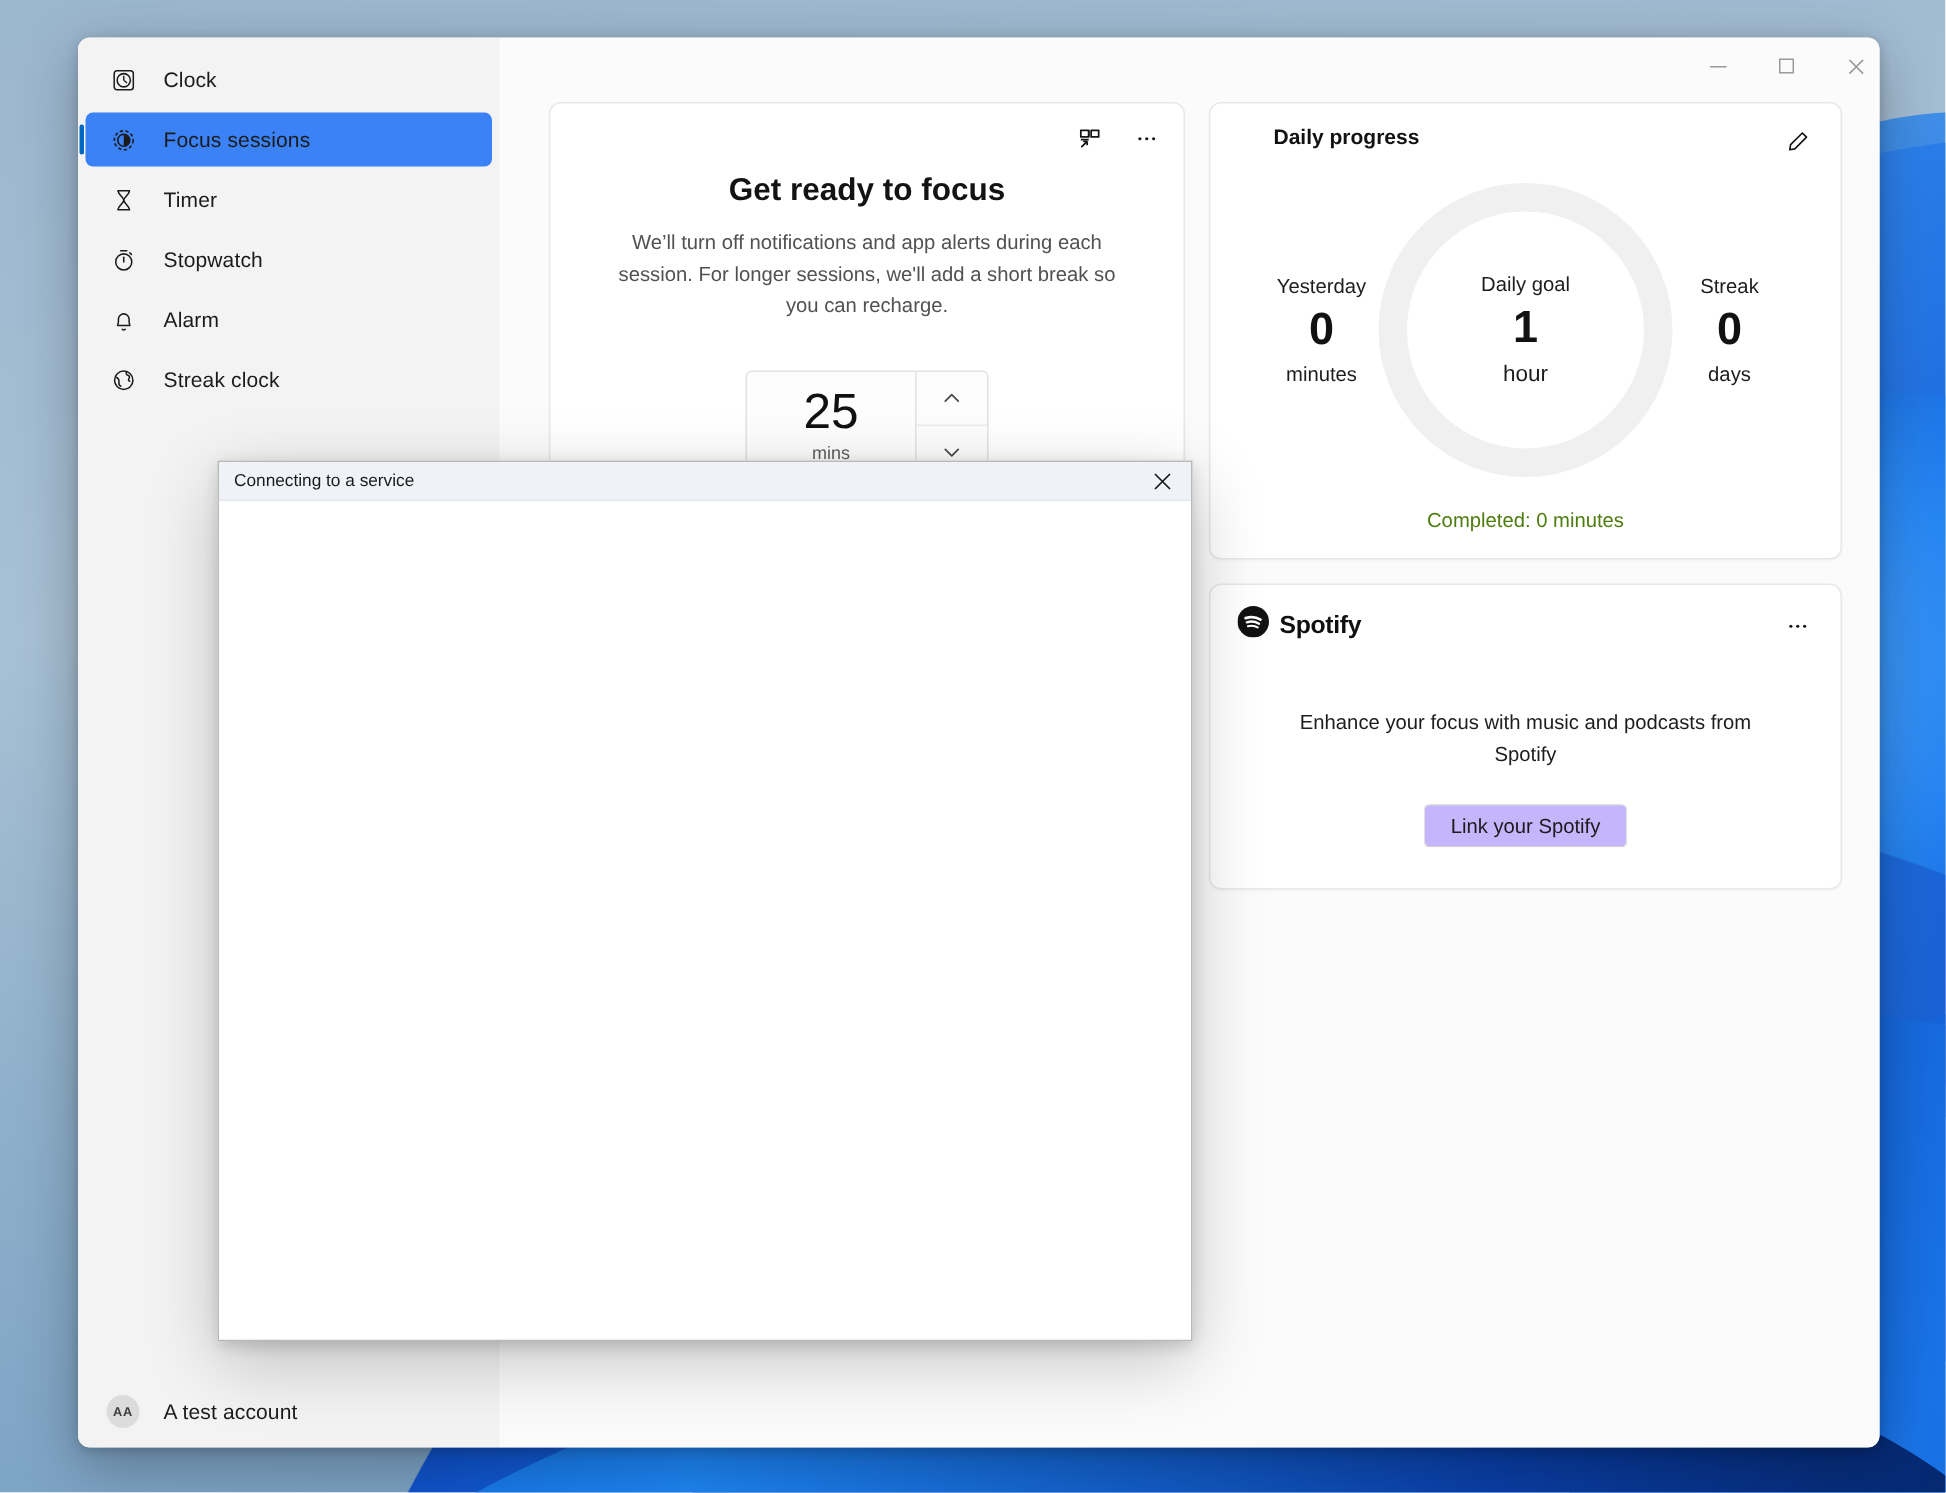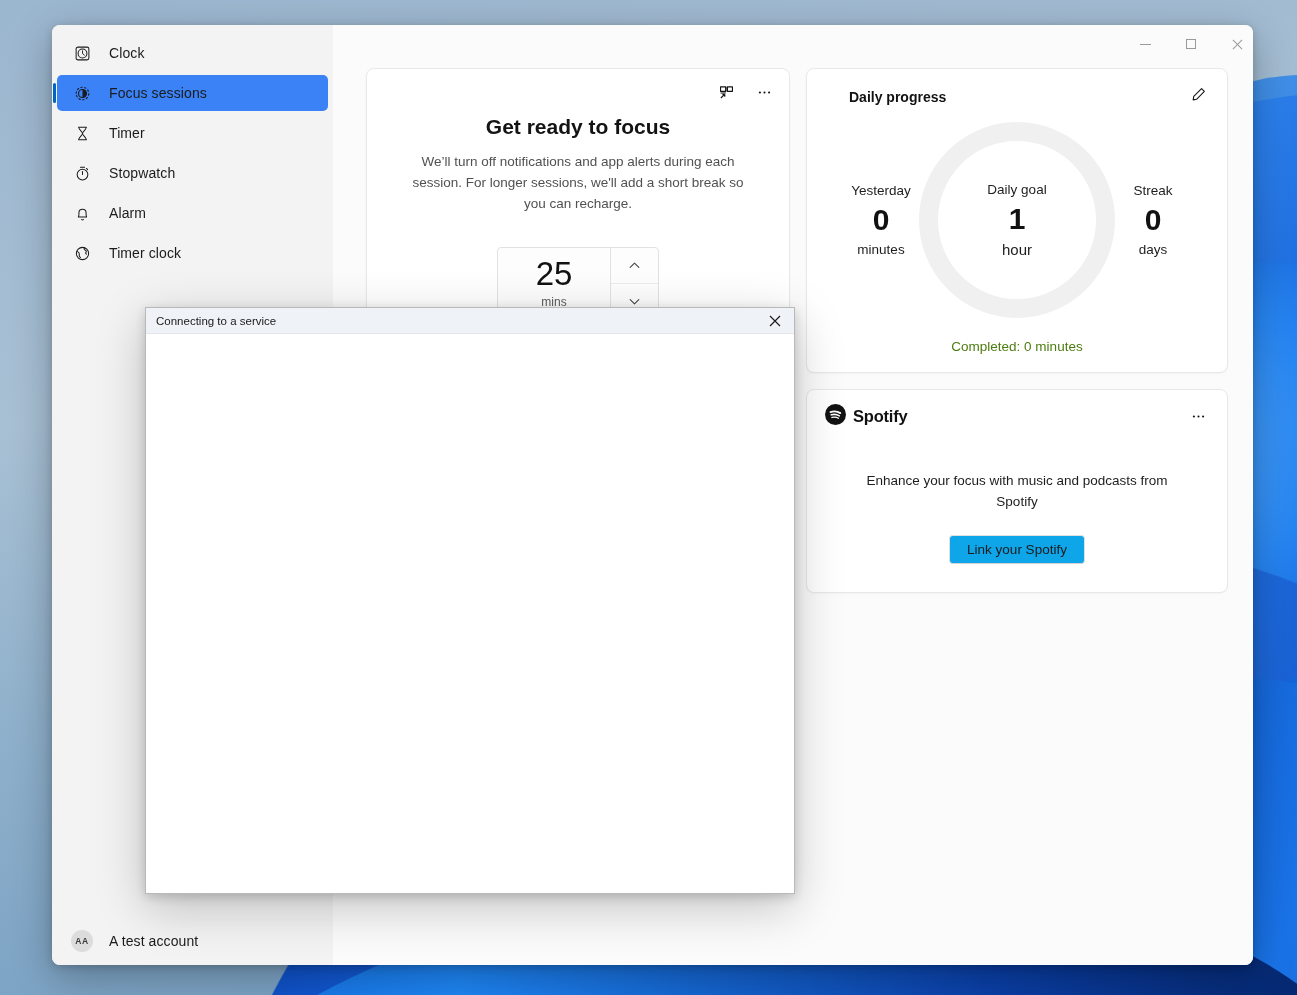--- a/index.html
+++ b/index.html
@@ -234,21 +234,21 @@
 
   #right-col {
     width: 422px;
     display: flex;
     flex-direction: column;
     gap: 16px;
   }
   #progress-card { padding: 14px 18px 18px; }
   #progress-header {
     display: flex;
-    align-items: flex-end;
+    align-items: flex-start;
     justify-content: space-between;
     padding-left: 24px;
   }
   #progress-title { font-size: 14px; font-weight: bold; color: #121212; }
   #progress-body {
     position: relative;
     height: 230px;
     display: flex;
     align-items: center;
     justify-content: space-between;
@@ -300,21 +300,21 @@
     line-height: 21px;
     margin: 41px 22px 0;
   }
   #spotify-link-btn {
     display: block;
     margin: 23px auto 0;
     padding: 6px 17px;
     font-size: 13.5px;
     font-family: "Liberation Sans", sans-serif;
     color: #1b1b1b;
-    background: #0ea5e9;
+    background: #c4b5fd;
     border: 1px solid #e0e0e0;
     border-bottom-color: #d2d2d2;
     border-radius: 4px;
     cursor: default;
   }
 
   
   #dialog {
     position: absolute;
     left: 145px; top: 307px;
@@ -417,21 +417,21 @@
       </div>
 
       <div class="nav-item">
         <span class="nav-icon">
           <svg width="17" height="17" viewBox="0 0 20 20" fill="none" stroke="#1b1b1b" stroke-width="1.2">
             <circle cx="10" cy="10" r="7.2"></circle>
             <path d="M3.6 7.5c2 .8 3 2.4 2.6 4.2-.3 1.5.5 2.6 1.9 3.2"></path>
             <path d="M12.4 2.9c-.9 1.4-.5 2.7.9 3.2 1.3.5 1.5 1.7.8 2.6-.8 1-.2 2 1 2.2"></path>
           </svg>
         </span>
-        <span class="nav-label">Timer clock</span>
+        <span class="nav-label">Streak clock</span>
       </div>
 
       <div class="nav-spacer"></div>
 
       <div class="nav-item" style="margin-bottom:6px;">
         <span class="avatar">AA</span>
         <span class="nav-label">A test account</span>
       </div>
 
     </nav>

